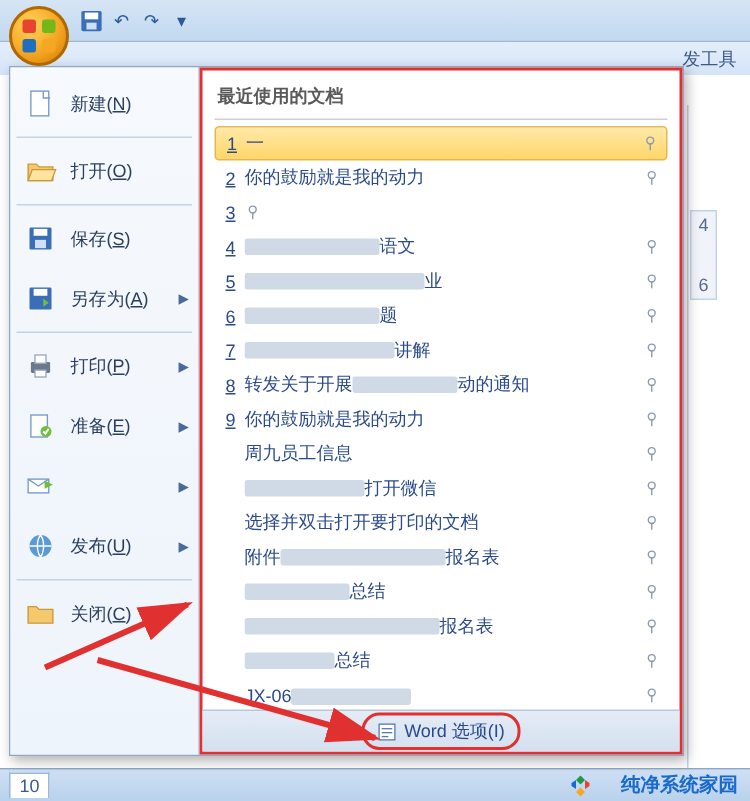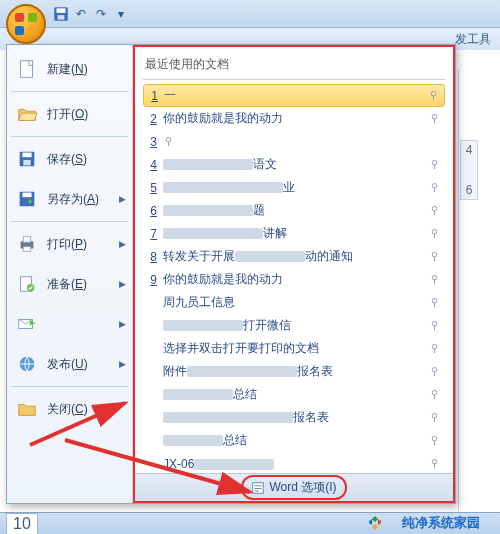--- a/index.html
+++ b/index.html
@@ -18,41 +18,41 @@
 .menu-panel{position:absolute;left:6px;top:44px;width:450px;height:460px;background:#fff;border:1px solid #8aa8c8;box-shadow:2px 3px 8px rgba(0,0,0,.3);display:flex;z-index:20}
 .menu-left{width:126px;background:linear-gradient(#f6f9fd,#eef4fb);border-right:1px solid #c3d4e8;padding-top:4px}
 .menu-item{height:40px;display:flex;align-items:center;padding:0 8px;gap:8px;color:#2a3f5f;position:relative}
 .menu-sep{height:1px;background:#c3d4e8;margin:2px 4px}
 .menu-icon{width:24px;height:24px;display:flex;align-items:center;justify-content:center}
 .menu-icon svg{width:22px;height:22px}
 .menu-arrow{position:absolute;right:6px;color:#4a6a9a;font-size:9px}
 .menu-label{flex:1}
 .menu-label u{text-decoration:underline}
 .menu-right{flex:1;padding:6px 8px;border:2px solid #e03030;position:relative}
-.recent-hdr{color:#5a5a5a;font-weight:normal;padding:3px 2px 6px}
+.recent-hdr{color:#5a5a5a;font-weight:bold;padding:3px 2px 6px}
 .recent-sep{height:1px;background:#d0d0d0;margin-bottom:4px}
 .recent-list{display:flex;flex-direction:column}
 .recent-item{height:23px;display:flex;align-items:center;padding:0 4px;gap:6px;color:#2a4a8a;position:relative}
 .recent-item.sel{background:linear-gradient(#ffe9a8,#ffd669);border:1px solid #e5b84f;border-radius:3px}
 .recent-num{width:10px;text-align:right;color:#2a4a8a}
 .recent-text{flex:1;white-space:nowrap;overflow:hidden}
 .pin{width:12px;height:12px;color:#8a9aae}
 .pin svg{width:11px;height:11px}
 .blur{display:inline-block;height:11px;background:#d0dae6;border-radius:2px;vertical-align:middle}
 .menu-footer{position:absolute;left:0;right:0;bottom:0;height:28px;background:linear-gradient(#e4ecf6,#d4e0ef);border-top:1px solid #b8c8dc;display:flex;align-items:center;justify-content:center;padding:0 10px;gap:6px}
 .footer-btn{display:flex;align-items:center;gap:4px;padding:2px 8px;color:#2a4a8a;border:2px solid #e03030;border-radius:12px}
 .footer-btn svg{width:14px;height:14px}
 .statusbar{position:absolute;left:0;right:0;bottom:0;height:22px;background:linear-gradient(#cfe0f4,#b9d1ec);border-top:1px solid #8aa8c8;display:flex;align-items:center}
-.page-tab{background:#fff;border:1px solid #9ab8d8;border-bottom:none;padding:1px 6px;margin-left:6px;font-size:16px;color:#3a5a8a}
+.page-tab{background:#fff;border:1px solid #9ab8d8;border-bottom:none;padding:1px 6px;margin-left:6px;font-size:12px;color:#3a5a8a}
 .ruler-v{position:absolute;left:460px;top:140px;width:18px;height:60px;background:#f0f4fa;border:1px solid #c3d4e8;font-size:9px;color:#5a6a8a;display:flex;flex-direction:column;align-items:center;justify-content:space-between;padding:2px 0}
 .doc-area{position:absolute;left:458px;top:70px;right:0;bottom:22px;background:#fff;border-left:1px solid #c3d4e8}
 .arrow-red{position:absolute;z-index:25;pointer-events:none}
 .arrow1{left:25px;top:395px;width:110px;height:55px}
 .arrow2{left:60px;top:430px;width:200px;height:70px}
-.watermark{position:absolute;right:20px;bottom:2px;display:flex;align-items:center;gap:19px;z-index:40}
+.watermark{position:absolute;right:8px;bottom:2px;display:flex;align-items:flex-end;gap:19px;z-index:40}
 .wm-icon{width:16px;height:16px}
 .wm-text{font-size:13px;color:#1a6acb;font-weight:bold}
 </style>
 </head>
 <body>
 
 <div class="titlebar">
   <div class="qat">
     <div class="qat-btn">
         <svg viewBox="0 0 16 16">

